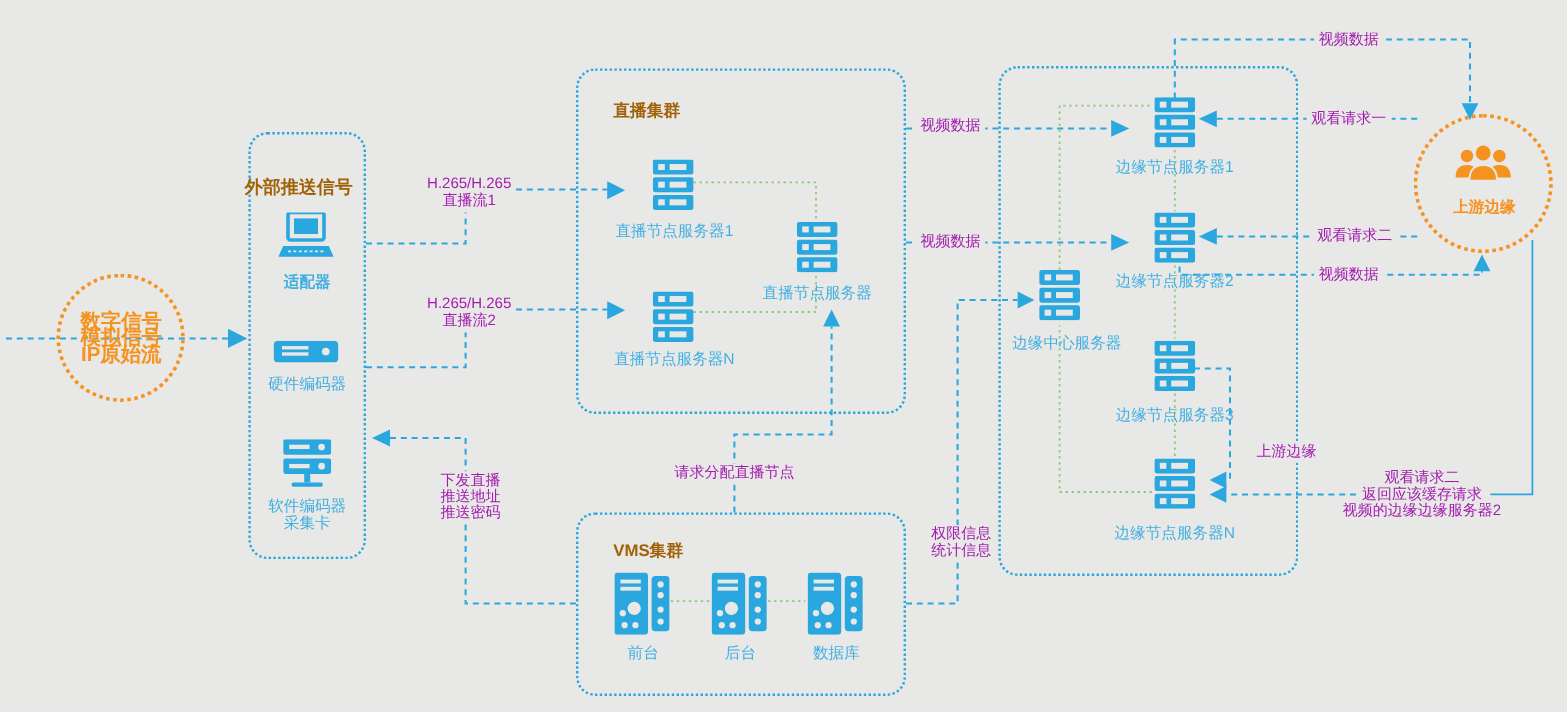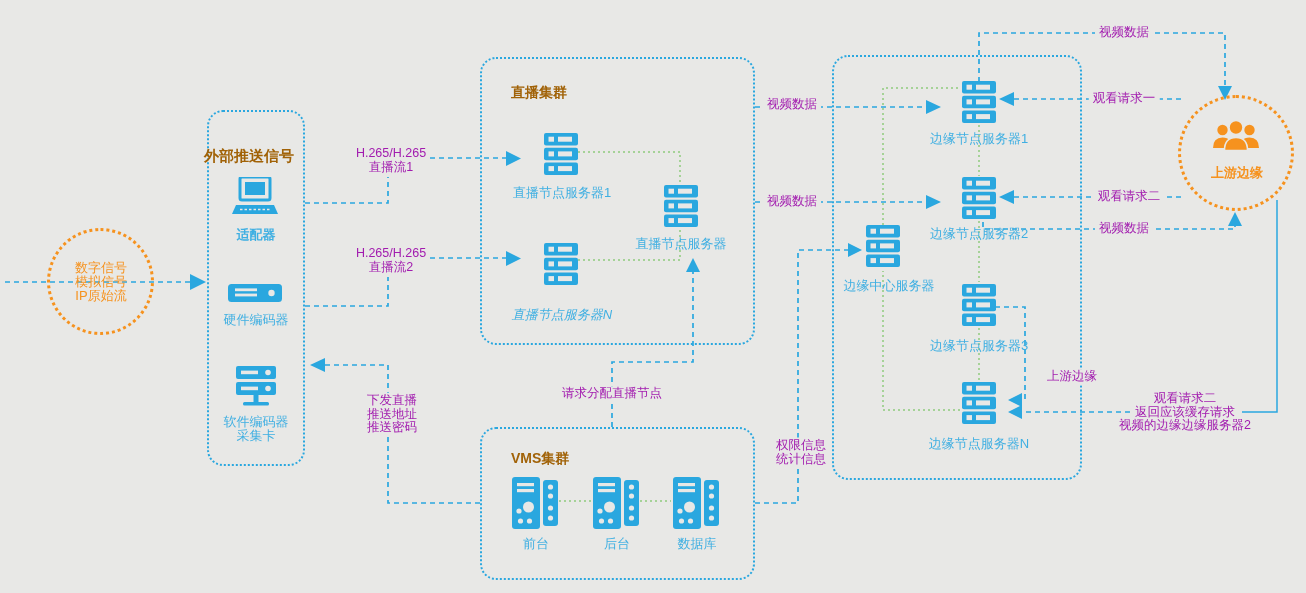--- a/index.html
+++ b/index.html
@@ -6,21 +6,21 @@
   body{font-family:"Liberation Sans","DejaVu Sans",sans-serif;background:#dcdcda;}
   #canvas{position:relative;width:1306px;height:593px;background:#e8e8e6;overflow:hidden;}
   #wires{position:absolute;left:0;top:0;}
   .box{position:absolute;border:2px dotted #2aa7df;border-radius:16px;box-sizing:border-box;}
   .circle{position:absolute;border:3px dotted #f6921e;border-radius:50%;box-sizing:border-box;}
   .box-title{position:absolute;color:#a16207;font-weight:bold;font-size:14px;white-space:nowrap;}
   .node-label{position:absolute;transform:translate(-50%,0);color:#3fafe2;font-size:13px;white-space:nowrap;text-align:center;line-height:14px;}
   .flow-label{position:absolute;transform:translate(-50%,-50%);background:#e8e8e6;padding:1px 4px;color:#a21caf;font-size:12.5px;white-space:nowrap;text-align:center;line-height:13.5px;}
   .flow-label.free{background:transparent;}
   .icon{position:absolute;}
-  .src-text{position:absolute;transform:translate(-50%,-50%);color:#f6921e;font-size:13px;font-weight:normal;text-align:center;line-height:14px;white-space:nowrap;}
+  .src-text{position:absolute;transform:translate(-50%,-50%);color:#f6921e;font-size:17px;font-weight:bold;text-align:center;line-height:14px;white-space:nowrap;}
   .viewer-label{position:absolute;transform:translate(-50%,0);color:#f6921e;font-size:13px;font-weight:bold;white-space:nowrap;}
 </style>
 </head>
 <body>
 
 <div id="canvas">
 
   <svg width="0" height="0" style="position:absolute">
     <defs>
       <symbol id="icon-rack" viewBox="0 0 34 42">
@@ -178,21 +178,21 @@
 
   <div class="box" style="left:480px;top:57px;width:275px;height:288px;"></div>
   <div class="box-title" style="left:511px;top:84px;">直播集群</div>
   <svg class="icon" style="left:544px;top:133px;" width="34" height="42">
       <use href="#icon-rack"></use>
     </svg>
   <div class="node-label" style="left:562px;top:186px;">直播节点服务器1</div>
   <svg class="icon" style="left:544px;top:243px;" width="34" height="42">
       <use href="#icon-rack"></use>
     </svg>
-  <div class="node-label" style="left:562px;top:308px;font-style:italic;">直播节点服务器N</div>
+  <div class="node-label" style="left:562px;top:292px;">直播节点服务器N</div>
   <svg class="icon" style="left:664px;top:185px;" width="34" height="42">
       <use href="#icon-rack"></use>
     </svg>
   <div class="node-label" style="left:681px;top:237px;">直播节点服务器</div>
 
   <div class="box" style="left:480px;top:427px;width:275px;height:153px;"></div>
   <div class="box-title" style="left:511px;top:450px;">VMS集群</div>
   <svg class="icon" style="left:512px;top:477px;" width="46" height="52">
       <use href="#icon-tower"></use>
     </svg>

